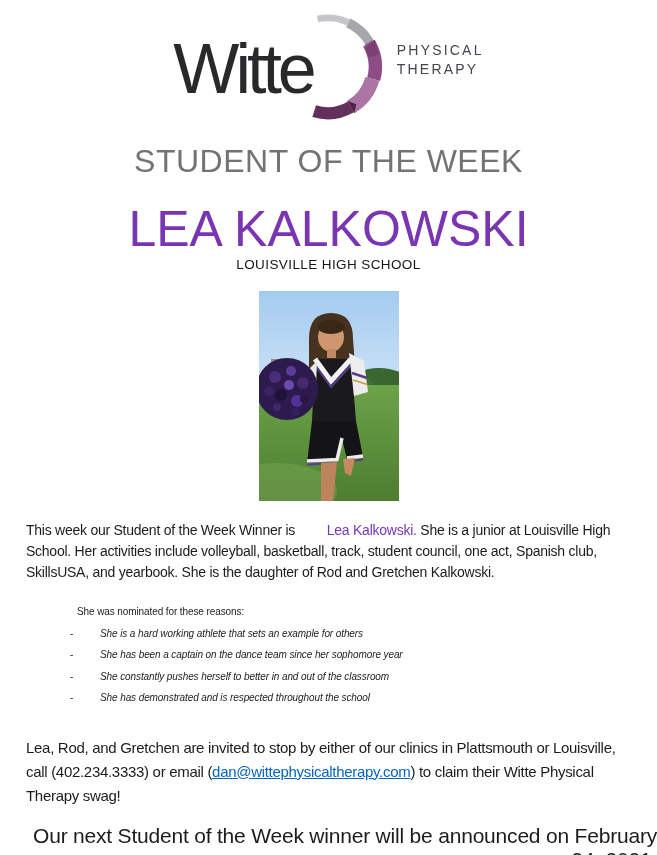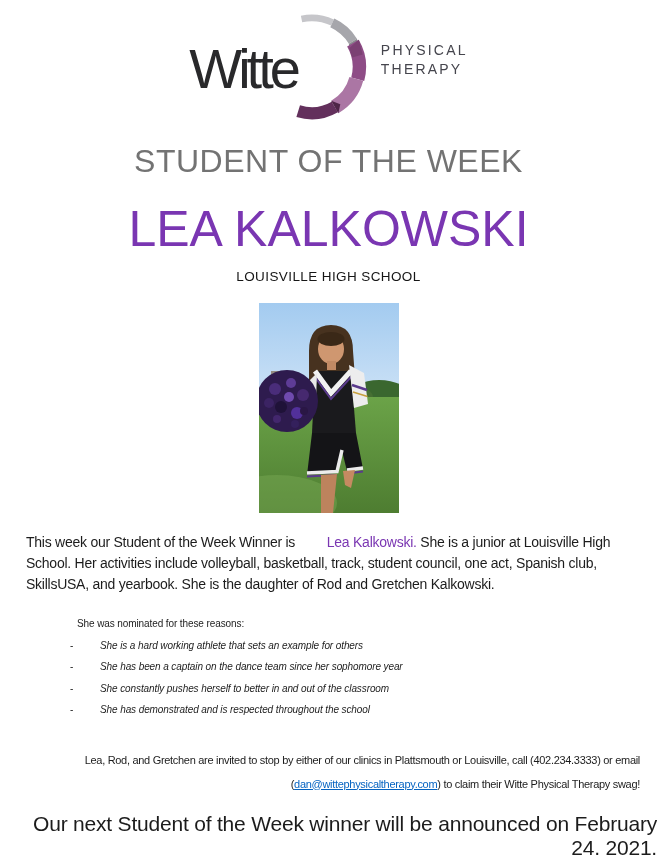--- a/index.html
+++ b/index.html
@@ -2,40 +2,40 @@
 <html><head>
 <meta charset="utf-8">
 <style>
   html,body { margin:0; padding:0; background:#ffffff; }
   .page {
     width:657px; height:855px; background:#ffffff; overflow:hidden;
     font-family:"Liberation Sans", sans-serif; color:#1c1c1c; position:relative;
   }
   
   .logo-row { display:flex; justify-content:center; align-items:center; padding-top:6px; height:122px; }
-  .wordmark { font-size:56px; font-weight:200; letter-spacing:-4px; color:#29292b; line-height:1; margin-top:4px; }
+  .wordmark { font-size:70px; font-weight:200; letter-spacing:-4px; color:#29292b; line-height:1; margin-top:4px; }
   .arc-svg { width:86px; height:120px; margin-left:-14px; flex:none; }
   .tagline { display:flex; flex-direction:column; margin-left:12px; margin-top:-14px;
              font-size:14px; letter-spacing:2.2px; color:#45454d; line-height:1.35; font-weight:400; }
   
   .kicker { text-align:center; font-size:32px; letter-spacing:0.5px; color:#737373; margin-top:15px; }
   .student-name { text-align:center; font-size:50px; font-weight:500; color:#7a36b2; margin:22px 0 0 0; line-height:1.1; }
-  .school { text-align:center; font-size:13.5px; letter-spacing:0.4px; color:#161616; margin-top:12px; }
+  .school { text-align:center; font-size:13.5px; letter-spacing:0.4px; color:#161616; }
   
   .photo { width:140px; height:210px; margin:19px auto 0; }
   .photo svg { display:block; width:140px; height:210px; }
   
   .intro { width:610px; margin:19px 0 0 26px; font-size:14px; line-height:21px; letter-spacing:-0.25px; }
   .purple-name { color:#7a36b2;margin-left:28px; }
   .reasons { margin:18px 0 0 70px; font-size:10px; line-height:21.5px; letter-spacing:-0.1px; }
   .reasons-heading { margin-left:7px; }
   .reason-item { display:flex; }
   .reason-dash { width:30px; flex:none; }
   .reason-text { flex:1;font-style:italic; }
-  .invite { width:614px; margin:27px 0 0 26px; font-size:11px; line-height:24px; letter-spacing:-0.3px;text-align:right; }
+  .invite { width:614px; margin:27px 0 0 26px; font-size:15px; line-height:24px; letter-spacing:-0.3px; }
   .email-link { color:#0563c1; text-decoration:underline; cursor:pointer; }
   .footer-note { text-align:right; font-weight:normal; font-size:21px; margin-top:16px; letter-spacing:-0.2px; }
 </style>
 </head>
 <body>
 
 <div class="page">
 
   <header class="logo-row">
     <span class="wordmark">Witte</span>

